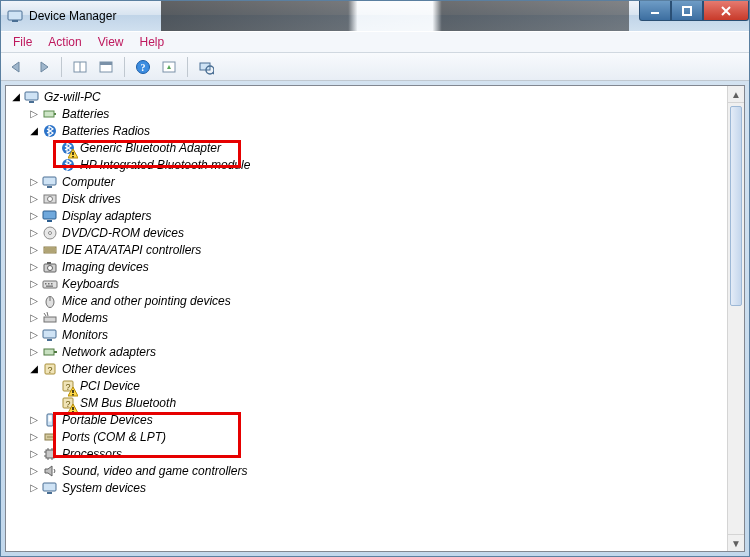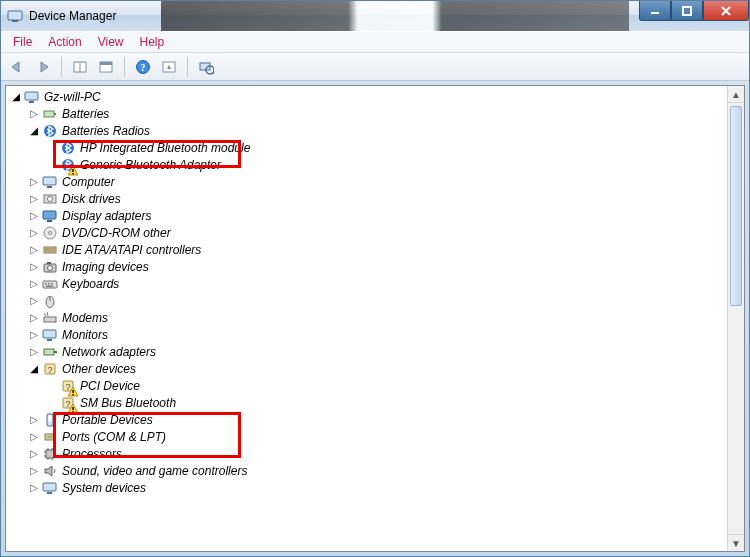--- a/index.html
+++ b/index.html
@@ -290,45 +290,45 @@
                     <path d="M7 3 L7 13 L11 10 L5 6 M5 10 L11 6 L7 3" fill="none" stroke="#fff" stroke-width="1.2"></path>
                   </svg>
                 </span>
             <span class="label">Batteries Radios</span>
           </div>
             <ul>
               <li>
                   <div class="node">
                 <span class="expander none">▷</span>
                 <span class="dev-icon">
+                  <svg width="16" height="16">
+                        <circle cx="8" cy="8" r="6" fill="#2b73c9"></circle>
+                        <path d="M7 3 L7 13 L11 10 L5 6 M5 10 L11 6 L7 3" fill="none" stroke="#fff" stroke-width="1.2"></path>
+                      </svg>
+                  <span class="warn-overlay"><svg width="10" height="10">
+                          <path d="M5 0 L10 9 L0 9 Z" fill="#ffd94a" stroke="#b58a00"></path>
+                          <rect x="4.3" y="3" width="1.4" height="3" fill="#000"></rect>
+                          <rect x="4.3" y="7" width="1.4" height="1.4" fill="#000"></rect>
+                        </svg></span>
+                </span>
+                <span class="label">Generic Bluetooth Adapter</span>
+              </div>
+                </li>
+              <li>
+                  <div class="node">
+                <span class="expander none">▷</span>
+                <span class="dev-icon">
                       <svg width="16" height="16">
                         <circle cx="8" cy="8" r="6" fill="#2b73c9"></circle>
                         <path d="M7 3 L7 13 L11 10 L5 6 M5 10 L11 6 L7 3" fill="none" stroke="#fff" stroke-width="1.2"></path>
                       </svg>
                     </span>
                 <span class="label">HP Integrated Bluetooth module</span>
               </div>
                 </li>
-              <li>
-                  <div class="node">
-                <span class="expander none">▷</span>
-                <span class="dev-icon">
-                  <svg width="16" height="16">
-                        <circle cx="8" cy="8" r="6" fill="#2b73c9"></circle>
-                        <path d="M7 3 L7 13 L11 10 L5 6 M5 10 L11 6 L7 3" fill="none" stroke="#fff" stroke-width="1.2"></path>
-                      </svg>
-                  <span class="warn-overlay"><svg width="10" height="10">
-                          <path d="M5 0 L10 9 L0 9 Z" fill="#ffd94a" stroke="#b58a00"></path>
-                          <rect x="4.3" y="3" width="1.4" height="3" fill="#000"></rect>
-                          <rect x="4.3" y="7" width="1.4" height="1.4" fill="#000"></rect>
-                        </svg></span>
-                </span>
-                <span class="label">Generic Bluetooth Adapter</span>
-              </div>
-                </li>
             </ul>
           </li>
 
           <li>
               <div class="node">
             <span class="expander">▷</span>
             <span class="dev-icon">
                   <svg width="16" height="16">
                     <rect x="1" y="3" width="13" height="8" rx="1" fill="#cfe3f5" stroke="#4a6f94"></rect>
                     <rect x="5" y="12" width="5" height="2" fill="#4a6f94"></rect>
@@ -366,21 +366,21 @@
 
           <li>
               <div class="node">
             <span class="expander">▷</span>
             <span class="dev-icon">
                   <svg width="16" height="16">
                     <circle cx="8" cy="8" r="6" fill="#e8e8e8" stroke="#8a8a8a"></circle>
                     <circle cx="8" cy="8" r="1.5" fill="#fff" stroke="#8a8a8a"></circle>
                   </svg>
                 </span>
-            <span class="label">DVD/CD-ROM other</span>
+            <span class="label">DVD/CD-ROM devices</span>
           </div>
             </li>
 
           <li>
               <div class="node">
             <span class="expander">▷</span>
             <span class="dev-icon">
                   <svg width="16" height="16">
                     <rect x="2" y="5" width="12" height="6" fill="#d6cba0" stroke="#8a7d4a"></rect>
                     <line x1="3" y1="7" x2="13" y2="7" stroke="#8a7d4a"></line>
@@ -423,20 +423,21 @@
 
           <li>
               <div class="node">
             <span class="expander">▷</span>
             <span class="dev-icon">
                   <svg width="16" height="16">
                     <ellipse cx="8" cy="9" rx="4" ry="5.5" fill="#e0e0e0" stroke="#707070"></ellipse>
                     <line x1="8" y1="4" x2="8" y2="8" stroke="#707070"></line>
                   </svg>
                 </span>
+            <span class="label">Mice and other pointing devices</span>
           </div>
             </li>
 
           <li>
               <div class="node">
             <span class="expander">▷</span>
             <span class="dev-icon">
                   <svg width="16" height="16">
                     <rect x="2" y="7" width="12" height="5" fill="#d6d6d6" stroke="#707070"></rect>
                     <path d="M4 6 L2 3 M6 6 L5 2" stroke="#707070"></path>

